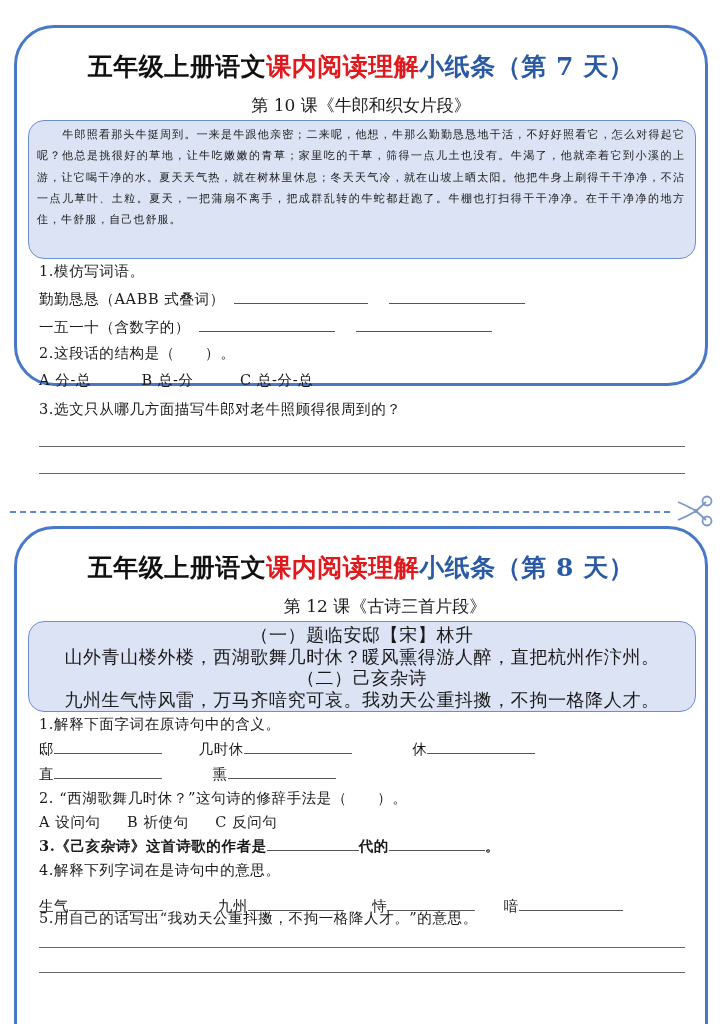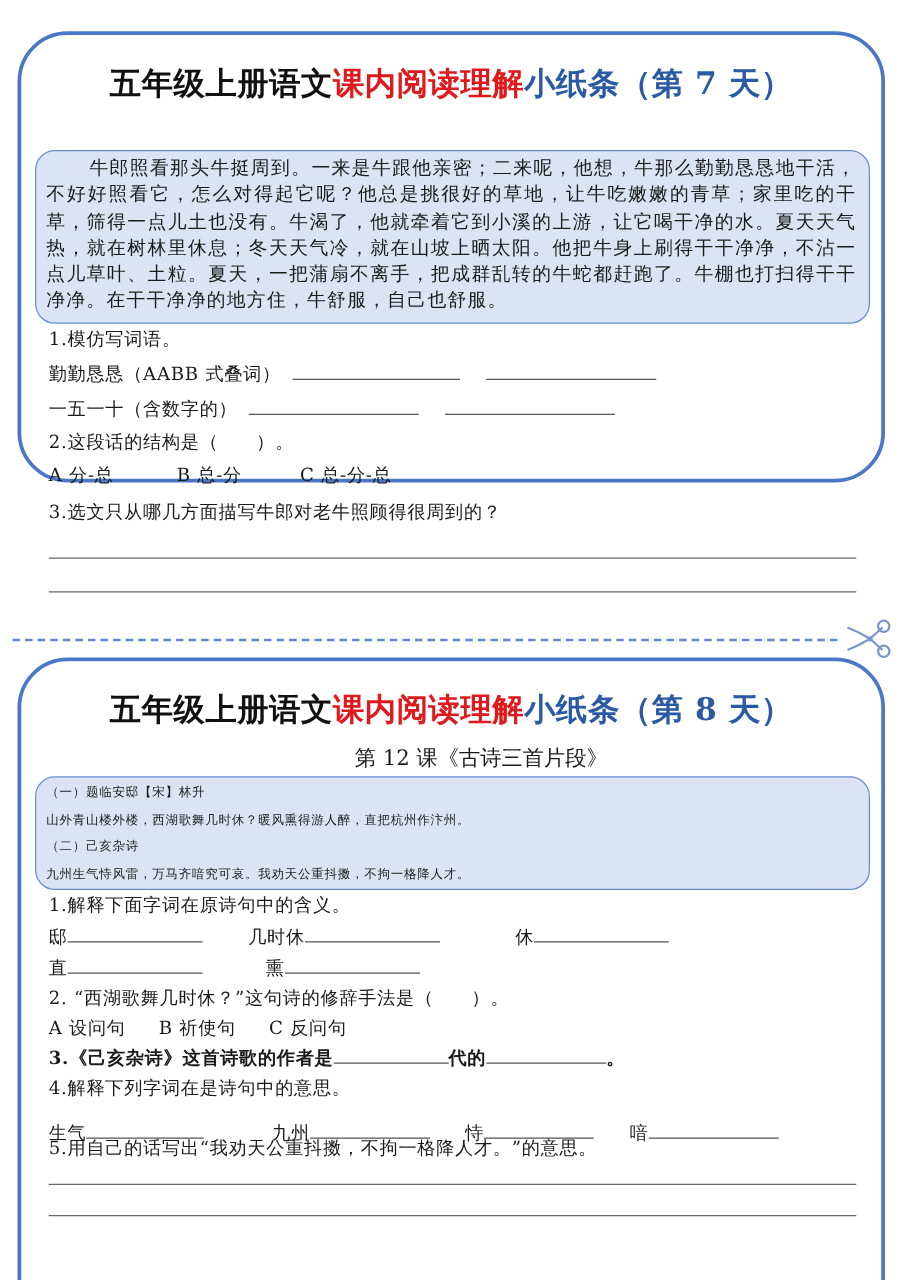--- a/index.html
+++ b/index.html
@@ -36,28 +36,28 @@
     font-size: 17px;
     color: #1a1a1a;
     white-space: nowrap;
   }
 
   .passage {
     position: absolute;
     background: #dbe3f5;
     border: 1.5px solid #6a8fd0;
     border-radius: 16px;
-    font-size: 15px;
+    font-size: 11px;
     line-height: 21.3px;
     color: #1a1a1a;
   }
   #passage1 { left: 11px; top: 64px; width: 668px; height: 139px; padding: 3px 10px 0 8px; letter-spacing: 1.05px; }
   #passage1 p { text-indent: 2.3em; text-align: justify; }
 
-  #passage2 { left: 11px; top: 64px; width: 668px; height: 91px; padding: 2px 8px; font-size: 10px; line-height: 21.5px; letter-spacing: 0.6px; }
+  #passage2 { left: 11px; top: 64px; width: 668px; height: 91px; padding: 2px 8px; text-align: center; font-size: 18px; line-height: 21.5px; letter-spacing: 0.6px; }
 
   .q {
     position: absolute;
     left: 22px;
     font-size: 14.5px;
     white-space: nowrap;
     color: #1a1a1a;
     letter-spacing: 0.6px;
   }
   .blank {
@@ -84,20 +84,21 @@
     width: 38px; height: 34px;
   }
 </style>
 </head>
 <body>
 
 <div class="card" id="card1">
   <div class="title" style="top:22px;">
     <span class="t-black">五年级上册语文</span><span class="t-red">课内阅读理解</span><span class="t-blue">小纸条（第 7 天）</span>
   </div>
+  <div class="subtitle" style="top:66px;">第 10 课《牛郎和织女片段》</div>
 
   <div class="passage" id="passage1" style="top:92px;">
     <p>牛郎照看那头牛挺周到。一来是牛跟他亲密；二来呢，他想，牛那么勤勤恳恳地干活，不好好照看它，怎么对得起它呢？他总是挑很好的草地，让牛吃嫩嫩的青草；家里吃的干草，筛得一点儿土也没有。牛渴了，他就牵着它到小溪的上游，让它喝干净的水。夏天天气热，就在树林里休息；冬天天气冷，就在山坡上晒太阳。他把牛身上刷得干干净净，不沾一点儿草叶、土粒。夏天，一把蒲扇不离手，把成群乱转的牛蛇都赶跑了。牛棚也打扫得干干净净。在干干净净的地方住，牛舒服，自己也舒服。</p>
   </div>
 
   <div class="q" style="top:234px;">1.模仿写词语。</div>
 
   <div class="q" style="top:290px;">
     <span>一五一十（含数字的）</span>
     <span class="blank" style="width:136px; margin-left:4px;"></span>

